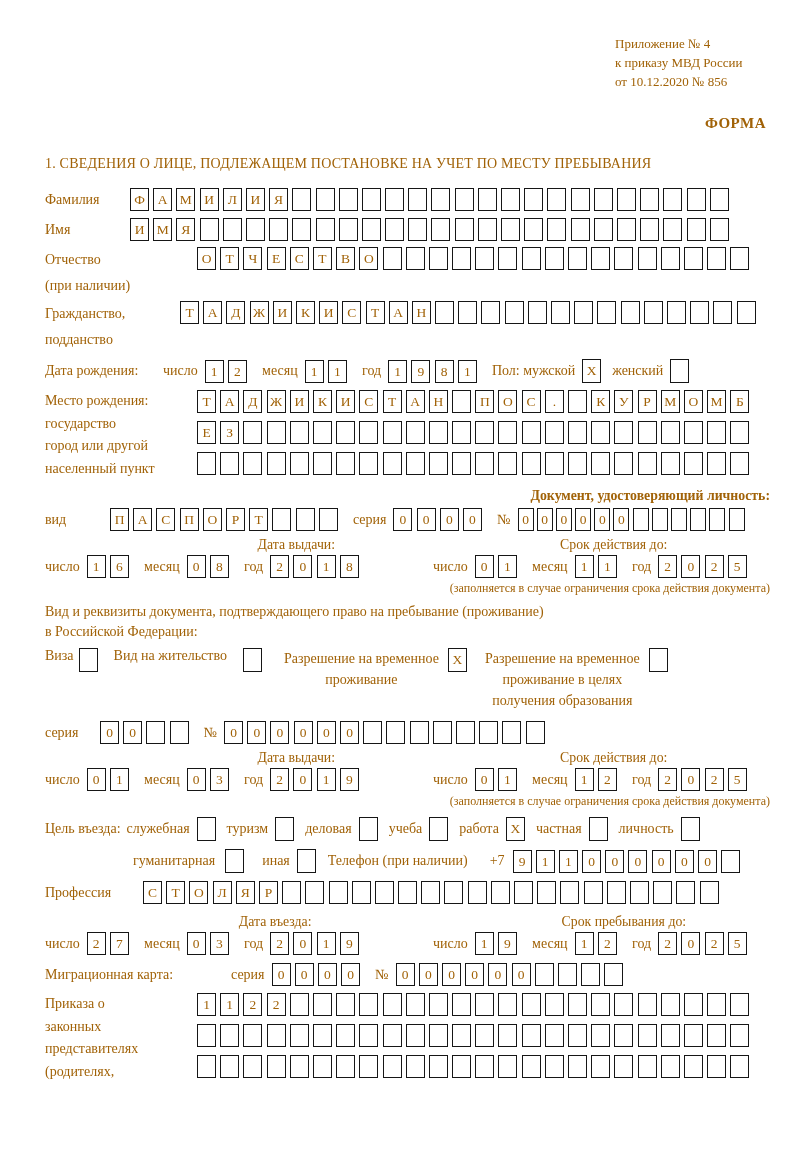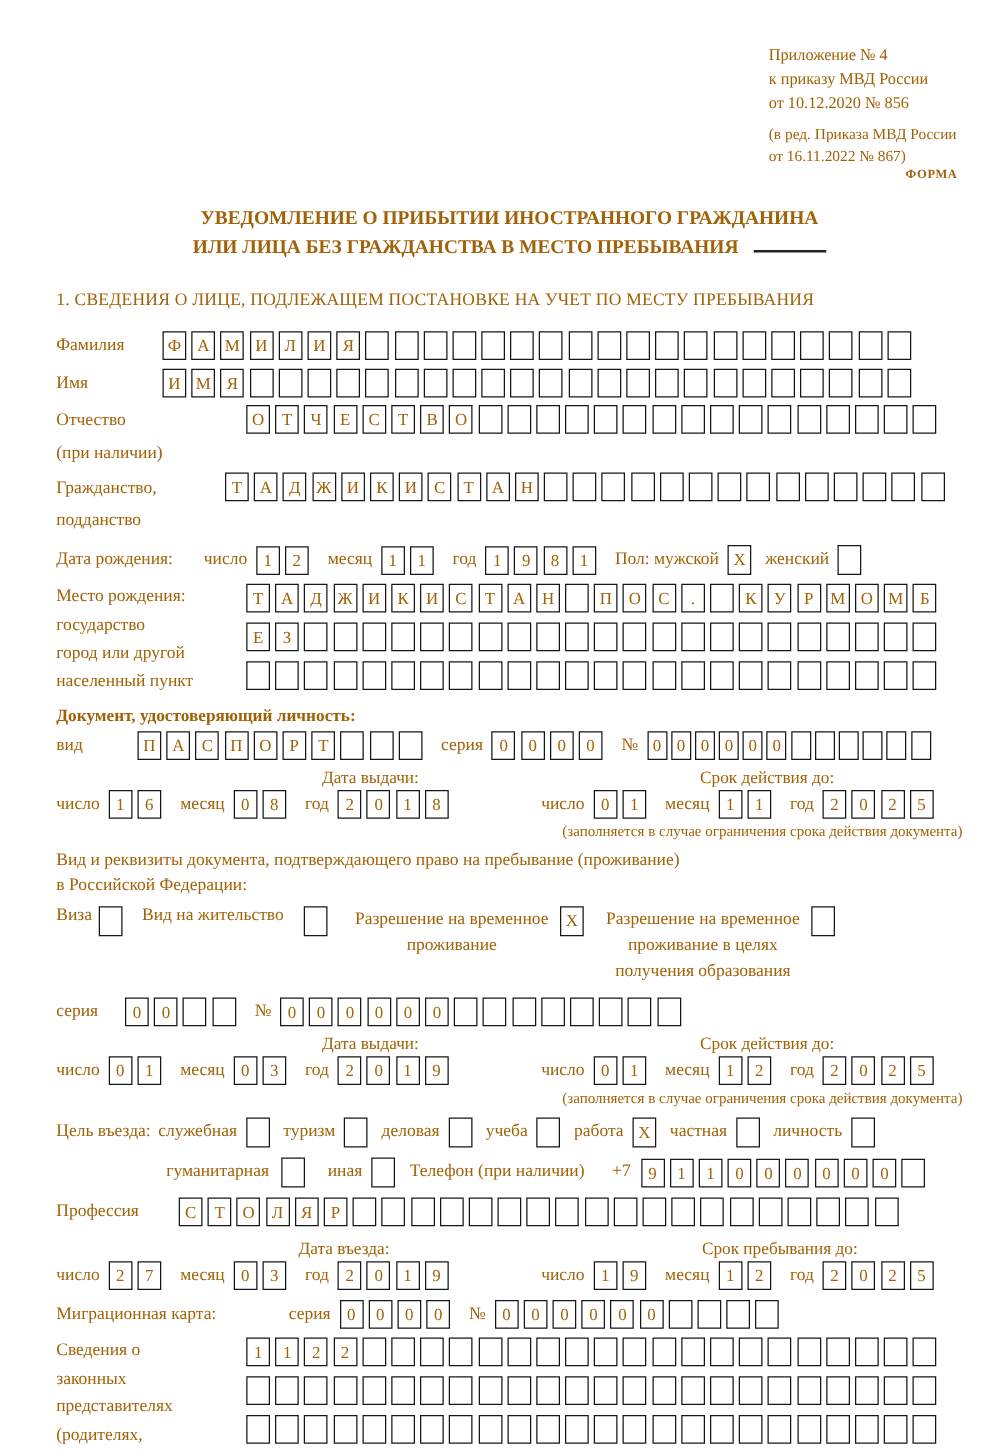--- a/index.html
+++ b/index.html
@@ -1,69 +1,61 @@
 <!DOCTYPE html>
 <html><head>
 <meta charset="utf-8">
 <style>
   html,body{margin:0;padding:0;background:#fff;}
   .page{width:800px;height:1163px;box-sizing:border-box;background:#fff;color:#a16207;
         font-family:"Liberation Serif",serif;font-size:14px;position:relative;
         padding:34px 30px 0 45px;overflow:hidden;}
   .hdr{margin-left:570px;font-size:13px;line-height:19px;}
   .hdr-ed{margin-top:7px;font-size:12.3px;line-height:18px;}
-  .form-label{text-align:right;font-weight:bold;font-size:10px;margin-top:0;padding-right:4px;letter-spacing:.5px;}
+  .form-label{text-align:right;font-weight:bold;font-size:15px;margin-top:24px;padding-right:4px;letter-spacing:.5px;}
   .title{text-align:center;font-weight:bold;font-size:15.5px;line-height:23px;margin-top:18px;}
   .underline{display:inline-block;width:58px;border-bottom:2.2px solid #222;height:.85em;margin-left:12px;}
   .sec-heading{font-weight:normal;font-size:14px;margin-top:24px;letter-spacing:.2px;white-space:nowrap;}
   .row{display:flex;align-items:center;white-space:nowrap;}
   .row.top{align-items:flex-start;}
   .lbl{flex:none;}
   .w85{width:85px;} .w140{width:135px;} .w152{width:152px;} .w97{width:98px;} .w55{width:65px;} .w185{width:186px;}
   .two{line-height:26px;}
   .cells{display:flex;flex:none;}
   .cell{flex:none;width:17px;height:21px;border:1.6px solid #161616;margin-right:4.2px;
         text-align:center;line-height:21px;font-size:13.5px;}
   .compact .cell{width:14px;margin-right:3.2px;}
   .box{display:inline-block;flex:none;width:17px;height:22px;border:1.6px solid #161616;
        text-align:center;line-height:22px;font-size:13.5px;vertical-align:middle;}
   .dl{margin:0 7px 0 11px;}
   .dl-first{margin-right:7px;}
   .mt2{margin-top:2px;} .mt4{margin-top:4px;} .mt6{margin-top:6px;} .mt7{margin-top:7px;}
   .mt8{margin-top:8px;} .mt10{margin-top:10px;} .mt16{margin-top:16px;}
   .mb7{margin-bottom:8px;}
-  .doc-heading{text-align:left;font-weight:bold;font-size:13.8px;margin-top:8px;}
+  .doc-heading{text-align:right;font-weight:bold;font-size:13.8px;margin-top:8px;}
   .note{font-size:12px;text-align:right;margin-top:3px;padding-right:0;}
   .dates-hdr{font-size:13.8px;justify-content:center;}
   .opt{display:flex;align-items:flex-start;}
   .opt .txt{text-align:center;line-height:21px;}
   .opt .box{margin-left:9px;margin-top:0;}
   .pline{line-height:22.5px;}
 </style>
 </head>
 <body>
 
 <div class="page">
 
   <div class="hdr">
     <div>Приложение № 4</div>
     <div>к приказу МВД России</div>
     <div>от 10.12.2020 № 856</div>
-    <div class="hdr-ed">
-      <div>(в ред. Приказа МВД России</div>
-      <div>от 16.11.2022 № 867)</div>
-    </div>
   </div>
 
   <div class="form-label">ФОРМА</div>
 
-  <div class="title">
-    <div>УВЕДОМЛЕНИЕ О ПРИБЫТИИ ИНОСТРАННОГО ГРАЖДАНИНА</div>
-    <div><span>ИЛИ ЛИЦА БЕЗ ГРАЖДАНСТВА В МЕСТО ПРЕБЫВАНИЯ</span><span class="underline"></span></div>
-  </div>
 
   <div class="sec-heading">1. СВЕДЕНИЯ О ЛИЦЕ, ПОДЛЕЖАЩЕМ ПОСТАНОВКЕ НА УЧЕТ ПО МЕСТУ ПРЕБЫВАНИЯ</div>
 
   <div class="row mt16">
     <span class="lbl w85">Фамилия</span>
     <span class="cells">
         <span class="cell">Ф</span>
         <span class="cell">А</span>
         <span class="cell">М</span>
         <span class="cell">И</span>
@@ -622,21 +614,21 @@
         <span class="cell">0</span>
         <span class="cell"></span>
         <span class="cell"></span>
         <span class="cell"></span>
         <span class="cell"></span>
       </span>
   </div>
 
   <div class="row top mt7">
     <div class="lbl w152 pline">
-      <div>Сведения о</div>
+      <div>Приказа о</div>
       <div>законных</div>
       <div>представителях</div>
       <div>(родителях,</div>
 
     </div>
     <div>
       <div class="cells mb7">
           <span class="cell">1</span>
           <span class="cell">1</span>
           <span class="cell">2</span>

